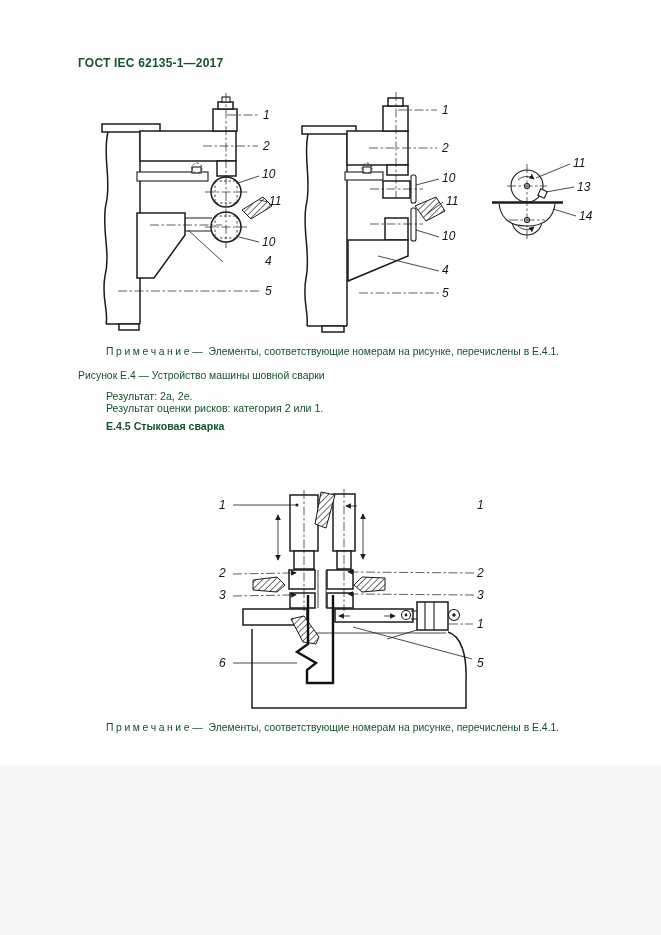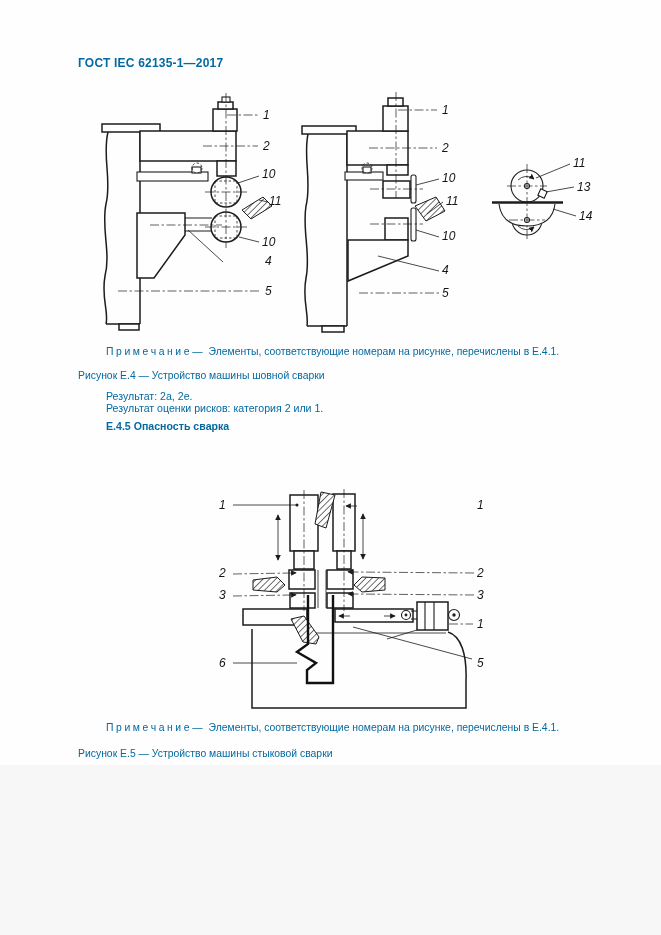--- a/index.html
+++ b/index.html
@@ -1,17 +1,17 @@
 <!DOCTYPE html>
 <html><head>
 <meta charset="utf-8">
 <style>
   html,body{margin:0;padding:0;background:#f7f7f7;}
   .page{position:relative;width:661px;height:765px;background:#fefefe;overflow:hidden;
-        font-family:"Liberation Sans", sans-serif;color:#0369a1;}
+        font-family:"Liberation Sans", sans-serif;color:#14532d;}
   .hdr{position:absolute;left:78px;top:56px;font-size:12px;font-weight:bold;letter-spacing:.2px;}
   .fig{position:absolute;}
   .fig-e4{left:75px;top:88px;width:586px;height:250px;}
   .fig-e5{left:190px;top:486px;width:310px;height:232px;}
   .note{position:absolute;left:78px;width:508px;font-size:10.4px;line-height:12px;padding-left:28px;}
   .note1{top:346px;}
   .note2{top:722px;}
   .nlabel{letter-spacing:2.6px;margin-right:0;}
   .ndash{margin-right:6px;}
   .caption{position:absolute;left:78px;width:508px;text-align:left;font-size:10.4px;}
@@ -145,21 +145,21 @@
   </svg>
 
   <div class="note note1">
     <span class="nlabel">Примечание</span><span class="ndash">—</span><span>Элементы, соответствующие номерам на рисунке, перечислены в Е.4.1.</span>
   </div>
   <div class="caption cap1">Рисунок Е.4 — Устройство машины шовной сварки</div>
 
   <div class="bodytext">
     <p>Результат: 2а, 2е.</p>
     <p>Результат оценки рисков: категория 2 или 1.</p>
-    <p class="h45">Е.4.5 Опасность сварка</p>
+    <p class="h45">Е.4.5 Стыковая сварка</p>
   </div>
 
   <svg class="fig fig-e5" viewBox="0 0 310 232">
     <defs>
       <pattern id="p2" width="4.5" height="4.5" patternUnits="userSpaceOnUse" patternTransform="rotate(45)">
         <rect width="4.5" height="4.5" fill="#fefefe"></rect>
         <line x1="0" y1="0" x2="0" y2="4.5" stroke="#333" stroke-width="1.4"></line>
       </pattern>
       <marker id="a2" viewBox="0 0 8 8" refX="7" refY="4" markerWidth="7" markerHeight="7" orient="auto-start-reverse">
         <path d="M0,0 L8,4 L0,8 Z" fill="#1c1c1c"></path>
@@ -228,16 +228,15 @@
       <text class="num" x="287" y="113">3</text>
       <text class="num" x="287" y="142">1</text>
       <text class="num" x="29" y="181">6</text>
       <text class="num" x="287" y="181">5</text>
     </g>
   </svg>
 
   <div class="note note2">
     <span class="nlabel">Примечание</span><span class="ndash">—</span><span>Элементы, соответствующие номерам на рисунке, перечислены в Е.4.1.</span>
   </div>
-  <div class="caption cap2">Рисунок Е.5 — Устройство машины стыковой сварки</div>
 
   <div class="pgnum">90</div>
 </div>
 
 </body></html>

